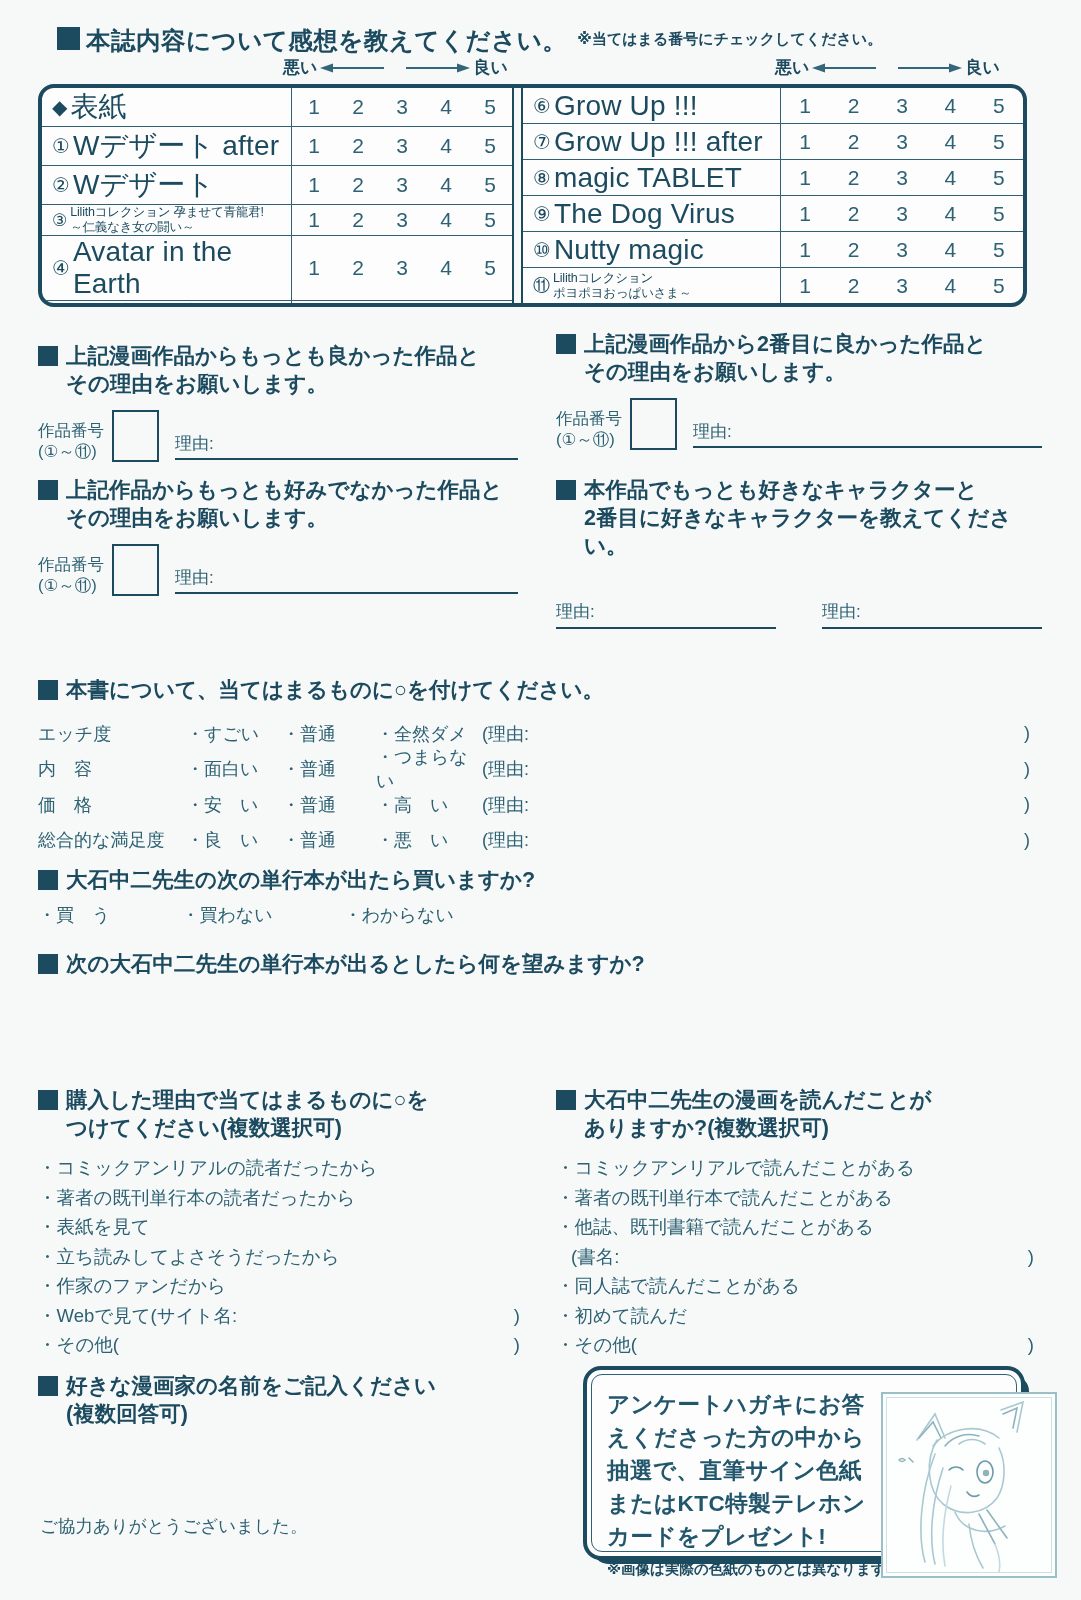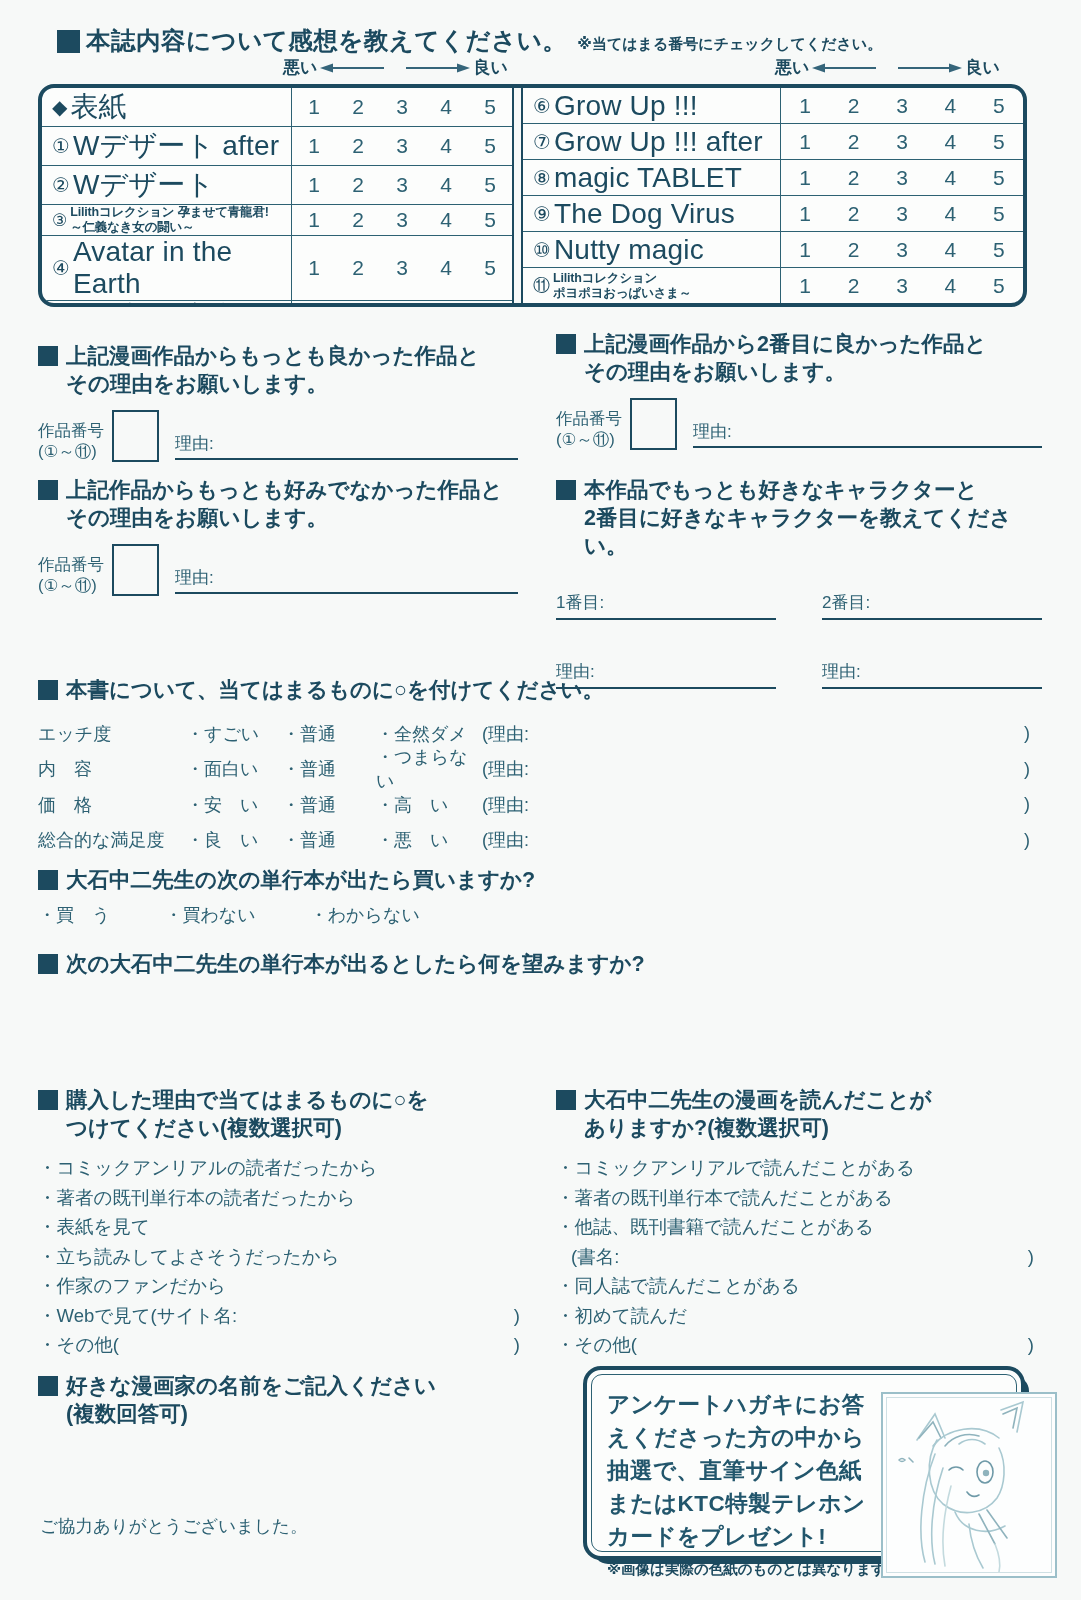--- a/index.html
+++ b/index.html
@@ -11,21 +11,21 @@
   *{box-sizing:border-box;margin:0;padding:0;}
   html,body{background:#e9edec;}
   body{font-family:"Liberation Sans","DejaVu Sans",sans-serif;}
   .page{position:relative;width:1081px;height:1600px;background:var(--paper);overflow:hidden;margin:0 auto;color:var(--ink2);}
 
   
   .h{display:flex;gap:8px;color:var(--ink);font-weight:bold;font-size:21.5px;line-height:28px;}
   .mk{width:20px;height:20px;background:var(--ink);margin-top:4px;flex:none;}
   .ht span{display:block;}
 
-  .pagehead{position:absolute;left:36px;top:24px;display:flex;align-items:flex-end;padding-left:21px;}
+  .pagehead{position:absolute;left:36px;top:24px;display:flex;align-items:center;padding-left:21px;}
   .pagehead .mk{width:23px;height:23px;margin:0 6px 4px 0;}
   .pagehead .t1{font-size:24.5px;font-weight:bold;color:var(--ink);letter-spacing:.5px;}
   .pagehead .t2{font-size:15px;font-weight:600;color:var(--ink);margin:0 0 3px 10px;}
 
   
   .scalebar{position:absolute;top:56px;display:flex;align-items:center;font-size:17px;font-weight:600;color:var(--ink);text-align:center;}
   .scalebar svg{margin:0 3px;}
   .scalebar .sp{width:16px;}
   .sL{left:283px;width:244px;}
   .sR{left:775px;width:252px;}
@@ -38,21 +38,21 @@
   .thalf.hr{flex:1;border-left:2.2px solid var(--ink);}
   .trow{flex:1;display:flex;align-items:stretch;}
   .trow + .trow{border-top:1.7px solid var(--ink2);}
   .tlabel{display:flex;align-items:center;gap:3px;padding-left:10px;border-right:1.7px solid var(--ink2);color:var(--ink);}
   .hl .tlabel{width:250px;}
   .hr .tlabel{width:258px;}
   .rnum{font-size:20px;}
   .rlines{display:flex;flex-direction:column;}
   .rlines span{font-size:28px;letter-spacing:.2px;}
   .tl2 .rnum{font-size:17px;}
-  .tl2 .rlines span{font-size:12.5px;line-height:15px;font-weight:700;letter-spacing:-.2px;}
+  .tl2 .rlines span{font-size:12.5px;line-height:15px;font-weight:400;letter-spacing:-.2px;}
   .nums{flex:1;display:flex;align-items:center;}
   .nv{flex:1;text-align:center;font-size:21px;color:var(--ink2);}
 
   
   .qblk{position:absolute;}
   .numfield{display:flex;align-items:flex-end;margin-top:12px;}
   .nfl{font-size:16.5px;line-height:21px;color:var(--ink2);}
   .nbox{width:47px;height:52px;border:2.6px solid var(--ink);margin-left:8px;flex:none;background:transparent;}
   .reason{flex:1;margin:0 0 2px 16px;border-bottom:2.3px solid var(--ink);padding-bottom:3px;font-size:17px;}
 
@@ -61,21 +61,21 @@
 
   
   .erows{margin-top:12px;}
   .erow{display:flex;align-items:center;height:35.5px;font-size:18px;color:var(--ink2);}
   .erow .el{width:148px;}
   .erow .o1{width:96px;}
   .erow .o2{width:94px;}
   .erow .o3{width:106px;}
   .fill{flex:1;}
 
-  .buyopts{display:flex;gap:54px;margin-top:9px;font-size:18px;}
+  .buyopts{display:flex;gap:71px;margin-top:9px;font-size:18px;}
 
   
   .blist{margin-top:11px;}
   .bitem{display:flex;font-size:18.5px;line-height:29.5px;color:var(--ink2);}
   .bsub{padding-left:15px;}
 
   
   .prizebox{position:absolute;left:583px;top:1366px;width:442px;height:194px;border:4px solid var(--ink);border-radius:18px;background:var(--cell);box-shadow:7px 7px 0 -3px var(--ink);}
   .prizein{position:absolute;inset:4px;border:1.6px solid var(--ink2);border-radius:11px;padding:13px 10px 8px 15px;}
   .prizetext{width:268px;font-size:22.5px;line-height:33px;font-weight:600;color:#22566c;letter-spacing:.5px;}
@@ -376,24 +376,20 @@
   </div>
 
   <div class="qblk" style="left:556px;top:476px;width:486px;">
     <div class="h">
         <span class="mk"></span>
       <span class="ht">
           <span>本作品でもっとも好きなキャラクターと</span>
           <span>2番目に好きなキャラクターを教えてください。</span>
         </span>
     </div>
-    <div class="pairrow" style="margin-top:31px;">
-      <span class="ufield"><span>1番目:</span></span>
-      <span class="ufield"><span>2番目:</span></span>
-    </div>
     <div class="pairrow" style="margin-top:40px;">
       <span class="ufield"><span>理由:</span></span>
       <span class="ufield"><span>理由:</span></span>
     </div>
   </div>
 
   <div class="qblk" style="left:38px;top:676px;width:992px;">
     <div class="h">
         <span class="mk"></span>
       <span class="ht">

